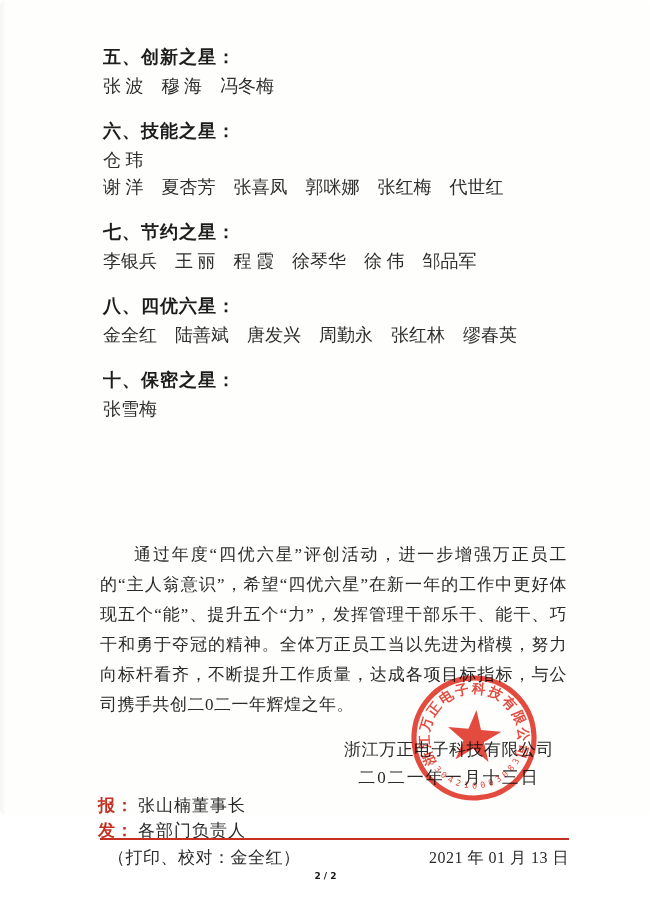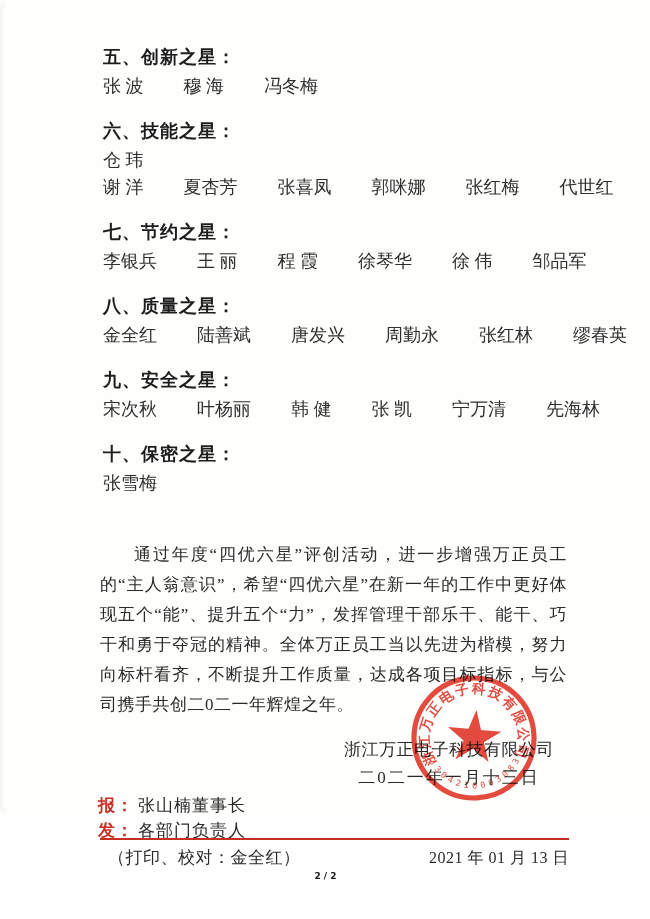--- a/index.html
+++ b/index.html
@@ -23,21 +23,21 @@
   .sections {
     position:absolute; top:44px; left:103px; right:82px;
   }
   .section { margin-bottom:18px; }
   .sec-heading {
     font-size:18px; line-height:27px; font-weight:bold;
     letter-spacing:1px; color:#1d1d1d;
     margin-bottom:2px;
   }
   .name-row {
-    display:flex; flex-wrap:nowrap; gap:40px;
+    display:flex; flex-wrap:nowrap; gap:18px;
     font-size:18px; line-height:27px; color:#2e2e2e;
   }
   .name { white-space:pre; }
 
   
   .paragraph {
     position:absolute; top:540px; left:100px; right:83px;
     font-size:17px; line-height:30px;
     text-align:justify; text-indent:2em; color:#2a2a2a;
     letter-spacing:0.5px;
@@ -133,39 +133,28 @@
         <div class="name-row">
           <span class="name">李银兵</span>
           <span class="name">王 丽</span>
           <span class="name">程 霞</span>
           <span class="name">徐琴华</span>
           <span class="name">徐 伟</span>
           <span class="name">邹品军</span>
         </div>
       </div>
       <div class="section">
-        <div class="sec-heading">八、质量之星：</div>
+        <div class="sec-heading">八、四优六星：</div>
         <div class="name-row">
           <span class="name">金全红</span>
           <span class="name">陆善斌</span>
           <span class="name">唐发兴</span>
           <span class="name">周勤永</span>
           <span class="name">张红林</span>
           <span class="name">缪春英</span>
-        </div>
-      </div>
-      <div class="section">
-        <div class="sec-heading">九、安全之星：</div>
-        <div class="name-row">
-          <span class="name">宋次秋</span>
-          <span class="name">叶杨丽</span>
-          <span class="name">韩 健</span>
-          <span class="name">张 凯</span>
-          <span class="name">宁万清</span>
-          <span class="name">先海林</span>
         </div>
       </div>
       <div class="section">
         <div class="sec-heading">十、保密之星：</div>
         <div class="name-row">
           <span class="name">张雪梅</span>
         </div>
       </div>
     </div>
 

